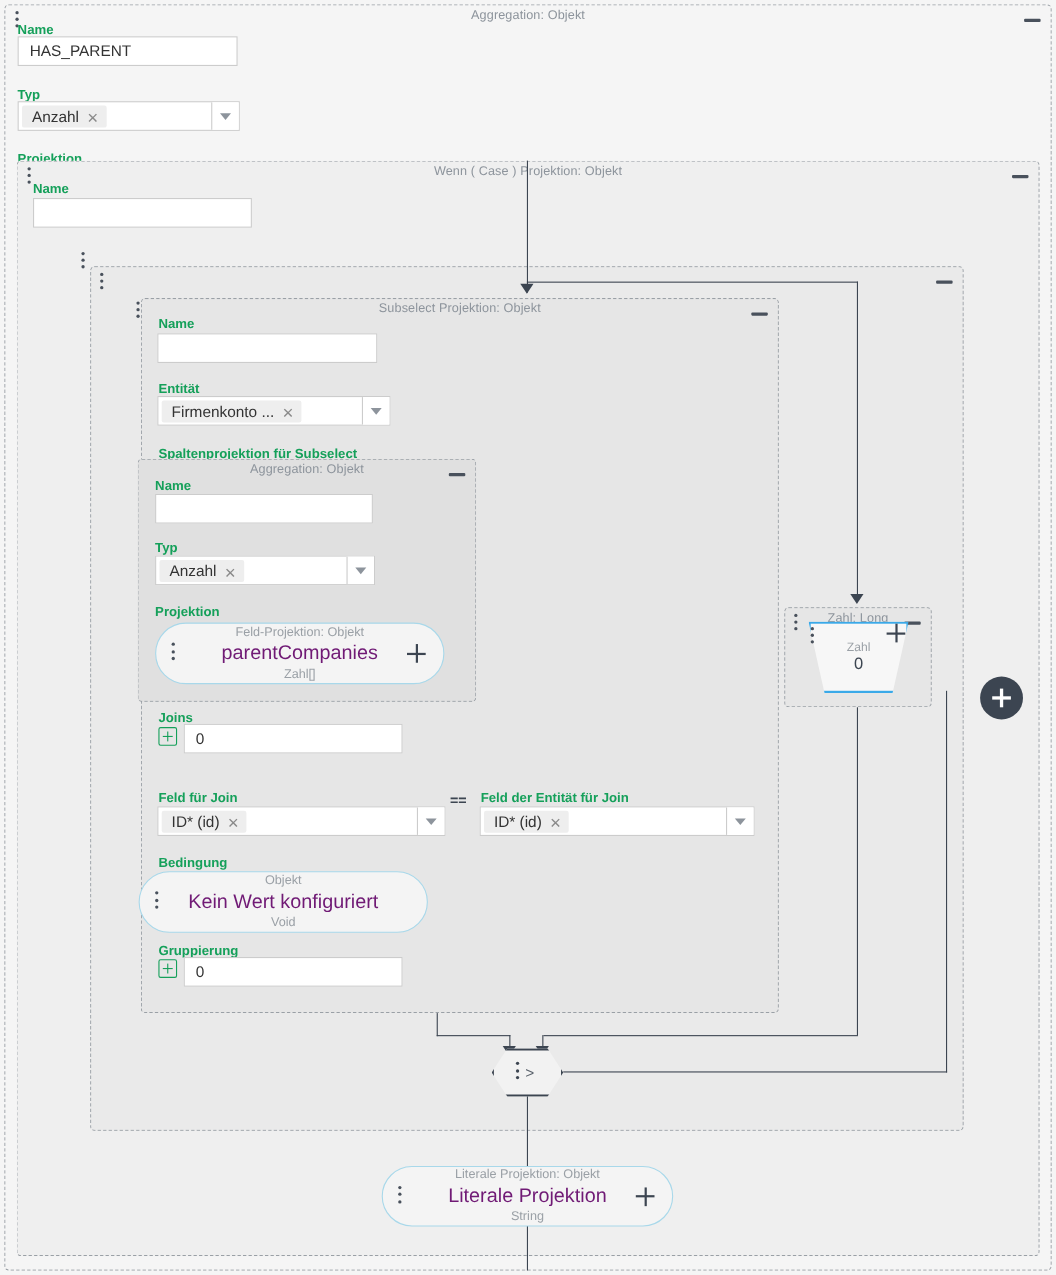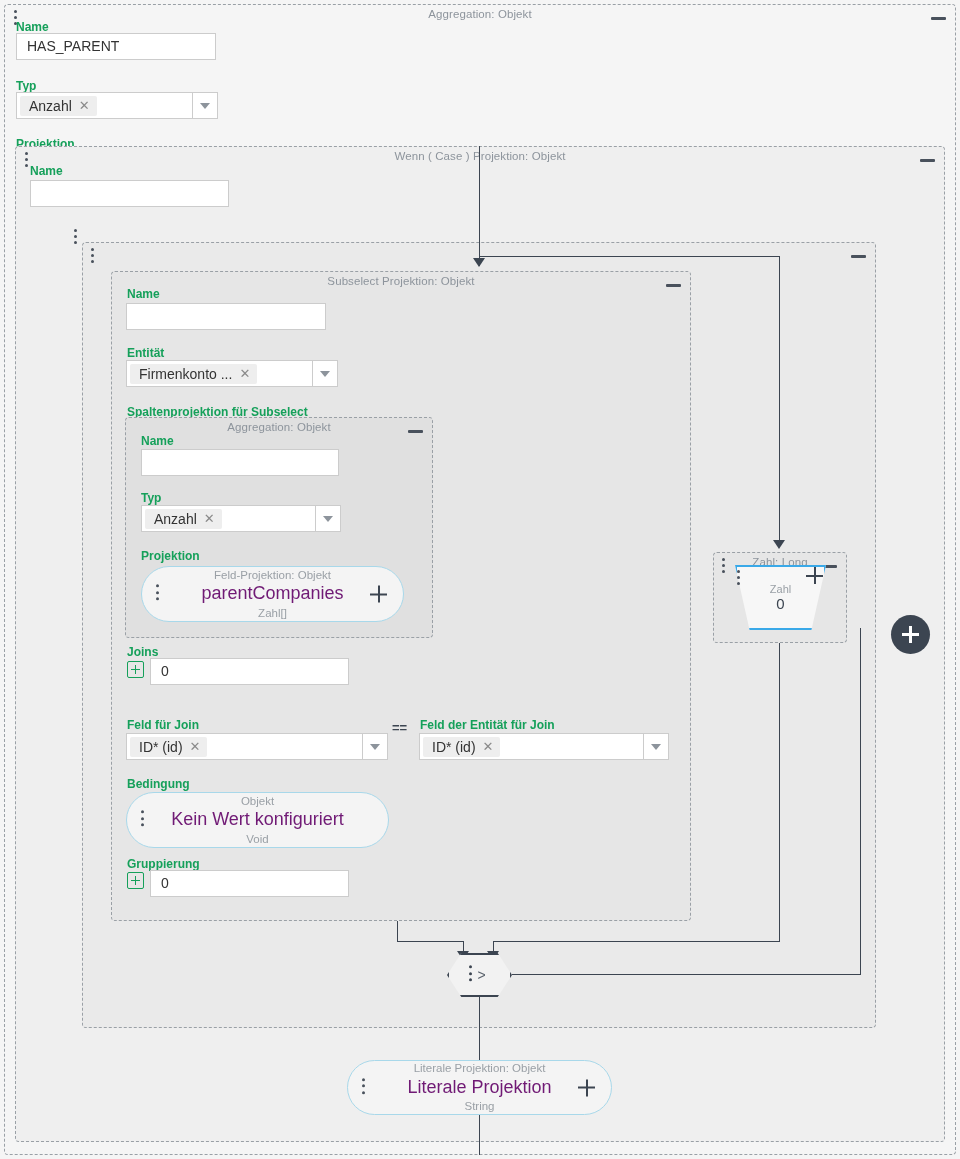--- a/index.html
+++ b/index.html
@@ -82,21 +82,21 @@
     display:flex;
     align-items:center;
     padding:2px 3px;
     overflow:hidden;
   }
   .chip {
     background:#eeeeee;
     border-radius:2px;
     padding:2px 7px 2px 9px;
     display:flex;
-    align-items:center;
+    align-items:flex-end;
     gap:7px;
     font-size:14px;
     color:#333;
     white-space:nowrap;
     max-width:100%;
   }
   .chip .x {
     color:#8a8a8a;
     font-size:13px;
     line-height:1;
@@ -261,21 +261,21 @@
       <i></i>
   </div>
 </div>
 
 <div class="dots" style="left:124px;top:274px;">
   <i></i>
     <i></i>
     <i></i>
 </div>
 
-<div class="node" style="left:111px;top:271px;width:580px;height:650px;background:#e6e6e6;">
+<div class="node" style="left:128px;top:271px;width:580px;height:650px;background:#e6e6e6;">
   <div class="node-title">Subselect Projektion: Objekt</div>
   <div class="minimize"></div>
 
   <div class="lbl" style="left:15px;top:15px;">Name</div>
   <div class="txtfield" style="left:14px;top:31px;width:200px;"></div>
 
   <div class="lbl" style="left:15px;top:74px;">Entität</div>
   <div class="chipsel" style="left:14px;top:88px;width:212px;">
     <div class="chipwrap">
       <span class="chip">

